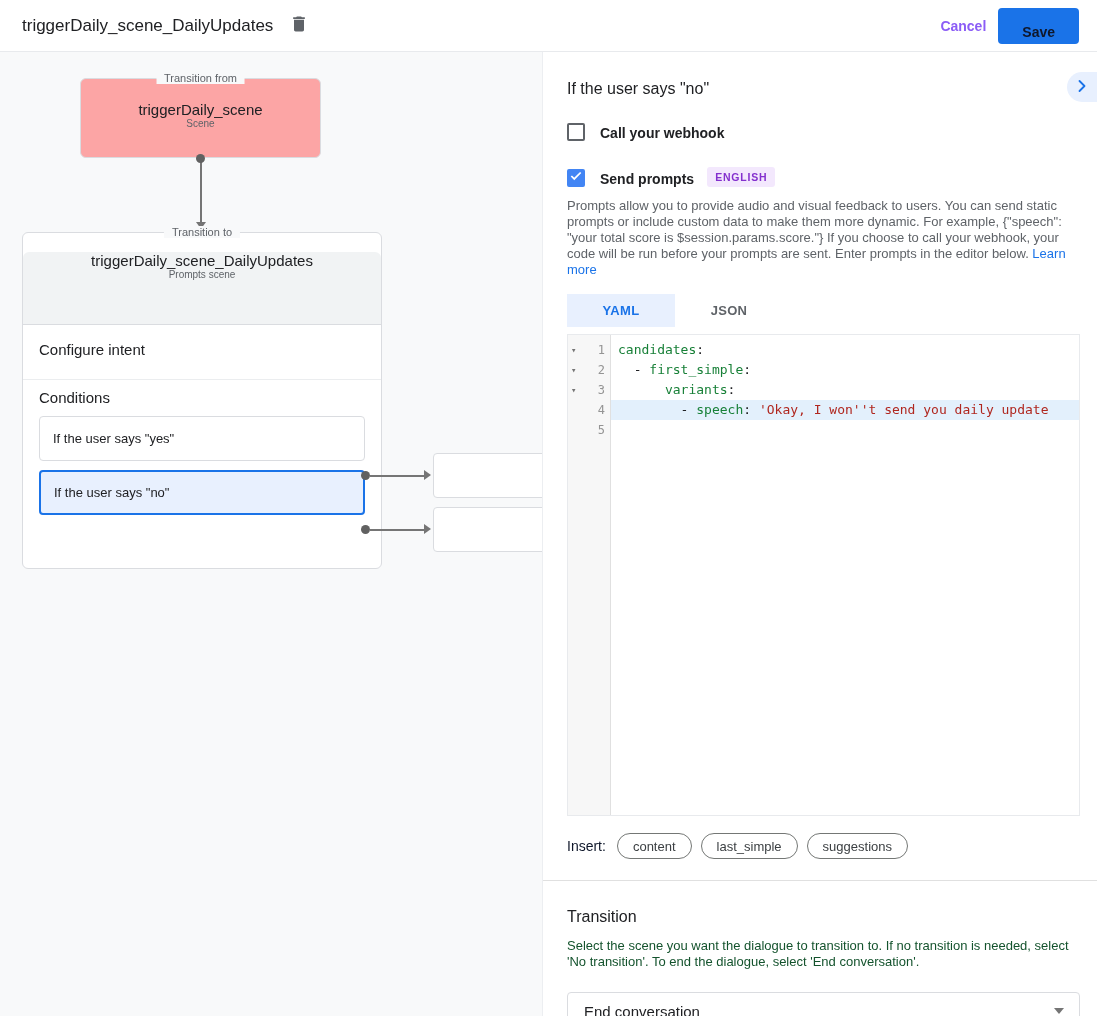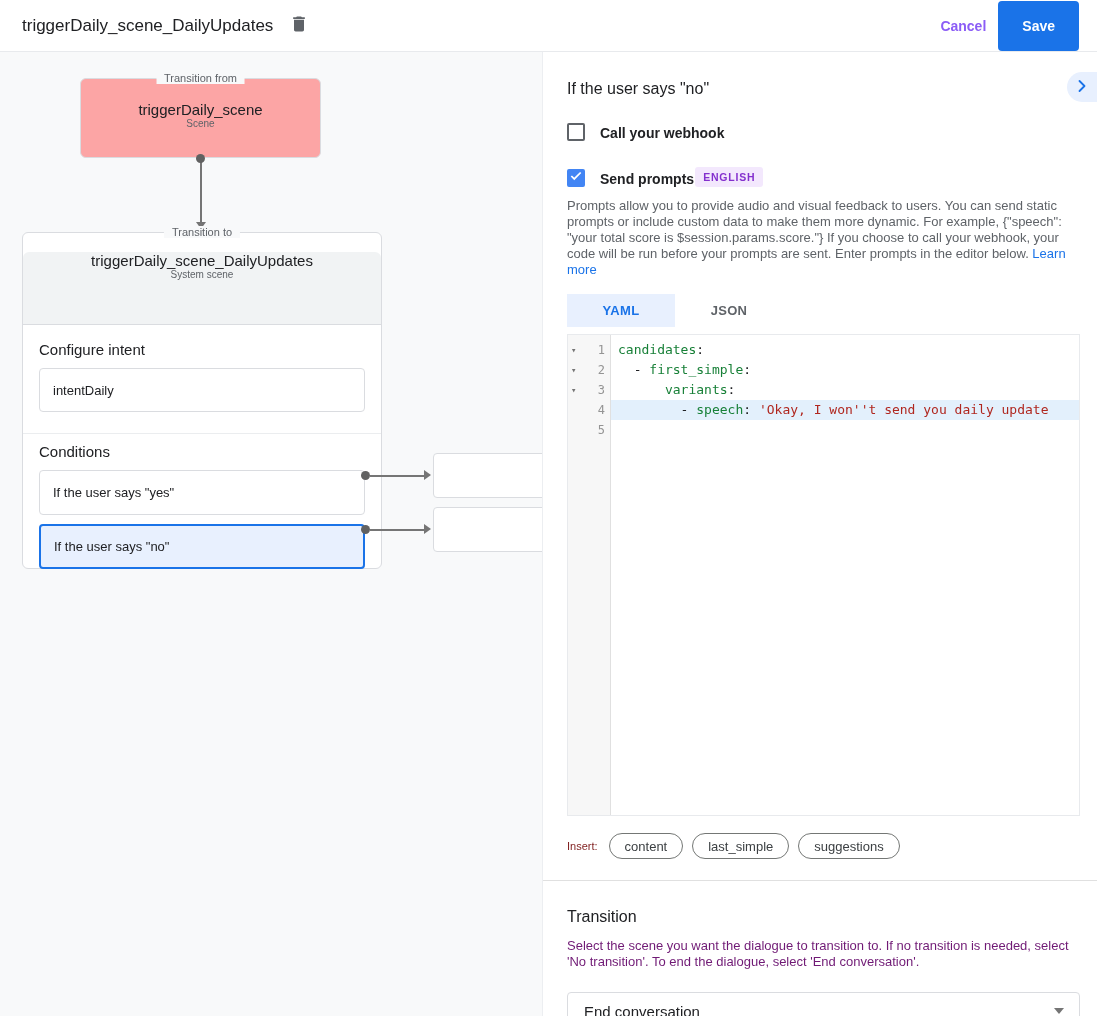--- a/index.html
+++ b/index.html
@@ -4,21 +4,21 @@
 <style>
   * { margin:0; padding:0; box-sizing:border-box; }
   html,body { width:1097px; height:1016px; background:#fff; font-family:"Liberation Sans", sans-serif; overflow:hidden; }
 
   
   .topbar { height:52px; display:flex; align-items:center; padding:0 18px 0 22px; background:#fff; border-bottom:1px solid #e8eaed; position:relative; z-index:3; }
   .page-title { font-size:17px; color:#202124; }
   .trash-btn { background:none; border:none; margin-left:16px; cursor:pointer; display:flex; align-items:center; }
   .topbar .spacer { flex:1; }
   .cancel-btn { background:none; border:none; color:#8b5cf6; font-size:14px; font-weight:700; font-family:Liberation Sans, sans-serif; margin-right:12px; cursor:pointer; }
-  .save-btn { background:#1a73e8; border:none; color:#ffffff; font-size:14px; font-weight:700; font-family:inherit; padding:16px 24px; height:50px; border-radius:4px; cursor:pointer; }
+  .save-btn { background:#1a73e8; border:none; color:#0f172a; font-size:14px; font-weight:700; font-family:inherit; padding:16px 24px; height:36px; border-radius:4px; cursor:pointer; }
 
   .main { display:flex; height:964px; }
 
   
   .canvas { width:543px; min-width:543px; background:#f8f9fa; position:relative; overflow:hidden; border-right:1px solid #eceef1; }
   .node-label { position:absolute; top:-7px; left:50%; transform:translateX(-50%); background:#f8f9fa; padding:0 8px; font-size:11px; color:#5f6368; white-space:nowrap; }
   .from-node { position:absolute; left:80px; top:26px; width:241px; height:80px; background:#fca5a5; border:1px solid #dadce0; border-radius:6px; text-align:center; }
   .node-name { font-size:15px; color:#202124; margin-top:22px; }
   .node-type { font-size:10px; color:#5f6368; }
 
@@ -42,21 +42,21 @@
 
   
   .panel { flex:1; background:#fff; position:relative; padding:0 17px 0 24px; }
   .panel-heading { font-size:16px; font-weight:400; color:#202124; margin-top:28px; }
   .expand-btn { position:absolute; top:20px; right:0; width:30px; height:30px; background:#e8f0fe; border:none; border-radius:16px 0 0 16px; display:flex; align-items:center; justify-content:center; cursor:pointer; }
 
   .cb-row { display:flex; align-items:flex-end; margin-top:25px; }
   .cb { width:18px; height:18px; border:2px solid #5f6368; border-radius:2px; background:#fff; cursor:pointer; flex:none; }
   .cb.checked { background:#4285f4; border-color:#4285f4; display:flex; align-items:center; justify-content:center; }
   .cb-label { font-size:14px; font-weight:700; color:#202124; margin-left:15px; }
-  .badge { margin-left:1px; background:#f3e8fd; color:#8430ce; font-size:10.5px; font-weight:700; letter-spacing:.8px; padding:4px 8px; border-radius:3px; }
+  .badge { margin-left:13px; background:#f3e8fd; color:#8430ce; font-size:10.5px; font-weight:700; letter-spacing:.8px; padding:4px 8px; border-radius:3px; }
 
   .desc { margin-top:11px; font-size:13px; line-height:16px; color:#5f6368; max-width:516px; }
   .link { color:#1a73e8; cursor:pointer; }
 
   .tabs { display:flex; margin-top:16px; }
   .tab { width:108px; height:33px; display:flex; align-items:center; justify-content:center; font-size:13px; font-weight:700; letter-spacing:.3px; cursor:pointer; }
   .tab.active { background:#e8f0fe; color:#1a73e8; }
   .tab.inactive { color:#5f6368; }
 
   .editor { height:482px; border:1px solid #e8eaed; display:flex; font-family:"DejaVu Sans Mono", monospace; font-size:13px; line-height:20px; }
@@ -64,26 +64,26 @@
   .gutter-row { display:flex; align-items:center; height:20px; padding:0 5px 0 3px; color:#949494; font-size:12px; }
   .fold { font-size:9px; color:#757575; width:12px; }
   .lnum { margin-left:auto; }
   .code { flex:1; padding-top:5px; overflow:hidden; }
   .code-line { height:20px; white-space:pre; padding-left:7px; color:#202124; }
   .code-line.hl { background:#e3f0fc; }
   .tk-key { color:#188038; }
   .tk-str { color:#b0271f; }
 
   .insert-row { display:flex; align-items:center; margin-top:17px; }
-  .insert-label { font-size:11px; color:#7f1d1d; margin-right:11px; }
+  .insert-label { font-size:14px; color:#0f172a; margin-right:11px; }
   .chip { border:1px solid #747775; border-radius:14px; height:26px; padding:0 15px; display:inline-flex; align-items:center; font-size:13px; color:#3c4043; background:#fff; font-family:inherit; margin-right:9px; cursor:pointer; }
 
   .panel-divider { margin:21px -17px 0 -24px; border-top:1px solid #e0e0e0; }
   .transition-heading { font-size:16px; font-weight:400; color:#202124; margin-top:27px; }
-  .transition-desc { margin-top:12px; font-size:13px; line-height:16px; color:#701a75; max-width:516px; }
+  .transition-desc { margin-top:12px; font-size:13px; line-height:16px; color:#14532d; max-width:516px; }
   .dropdown { margin-top:22px; height:38px; border:1px solid #dadce0; border-radius:4px; display:flex; align-items:center; justify-content:space-between; padding:0 15px 0 16px; font-size:15px; color:#202124; cursor:pointer; background:#fff; }
   .caret { width:0; height:0; border-left:5px solid transparent; border-right:5px solid transparent; border-top:6px solid #757575; }
 </style>
 </head>
 <body>
 
 <div class="topbar">
   <span class="page-title">triggerDaily_scene_DailyUpdates</span>
   <button class="trash-btn">
     <span>
@@ -108,26 +108,23 @@
     </div>
 
     <div class="dot" style="left:196px; top:102px;"></div>
     <div class="vline" style="left:200px; top:106px; height:64px;"></div>
     <div class="arrow-down" style="left:196px; top:170px;"></div>
 
     <div class="to-card">
       <span class="node-label">Transition to</span>
       <div class="card-header">
         <div class="node-name">triggerDaily_scene_DailyUpdates</div>
-        <div class="node-type">System scene</div>
+        <div class="node-type">Prompts scene</div>
       </div>
       <div class="section-label">Configure intent</div>
-      <div class="intent-box">
-        <span>intentDaily</span>
-      </div>
       <div class="card-divider"></div>
       <div class="section-label cond-label">Conditions</div>
       <div class="cond-box">
         <span>If the user says "yes"</span>
       </div>
       <div class="cond-box selected">
         <span>If the user says "no"</span>
       </div>
     </div>
 

